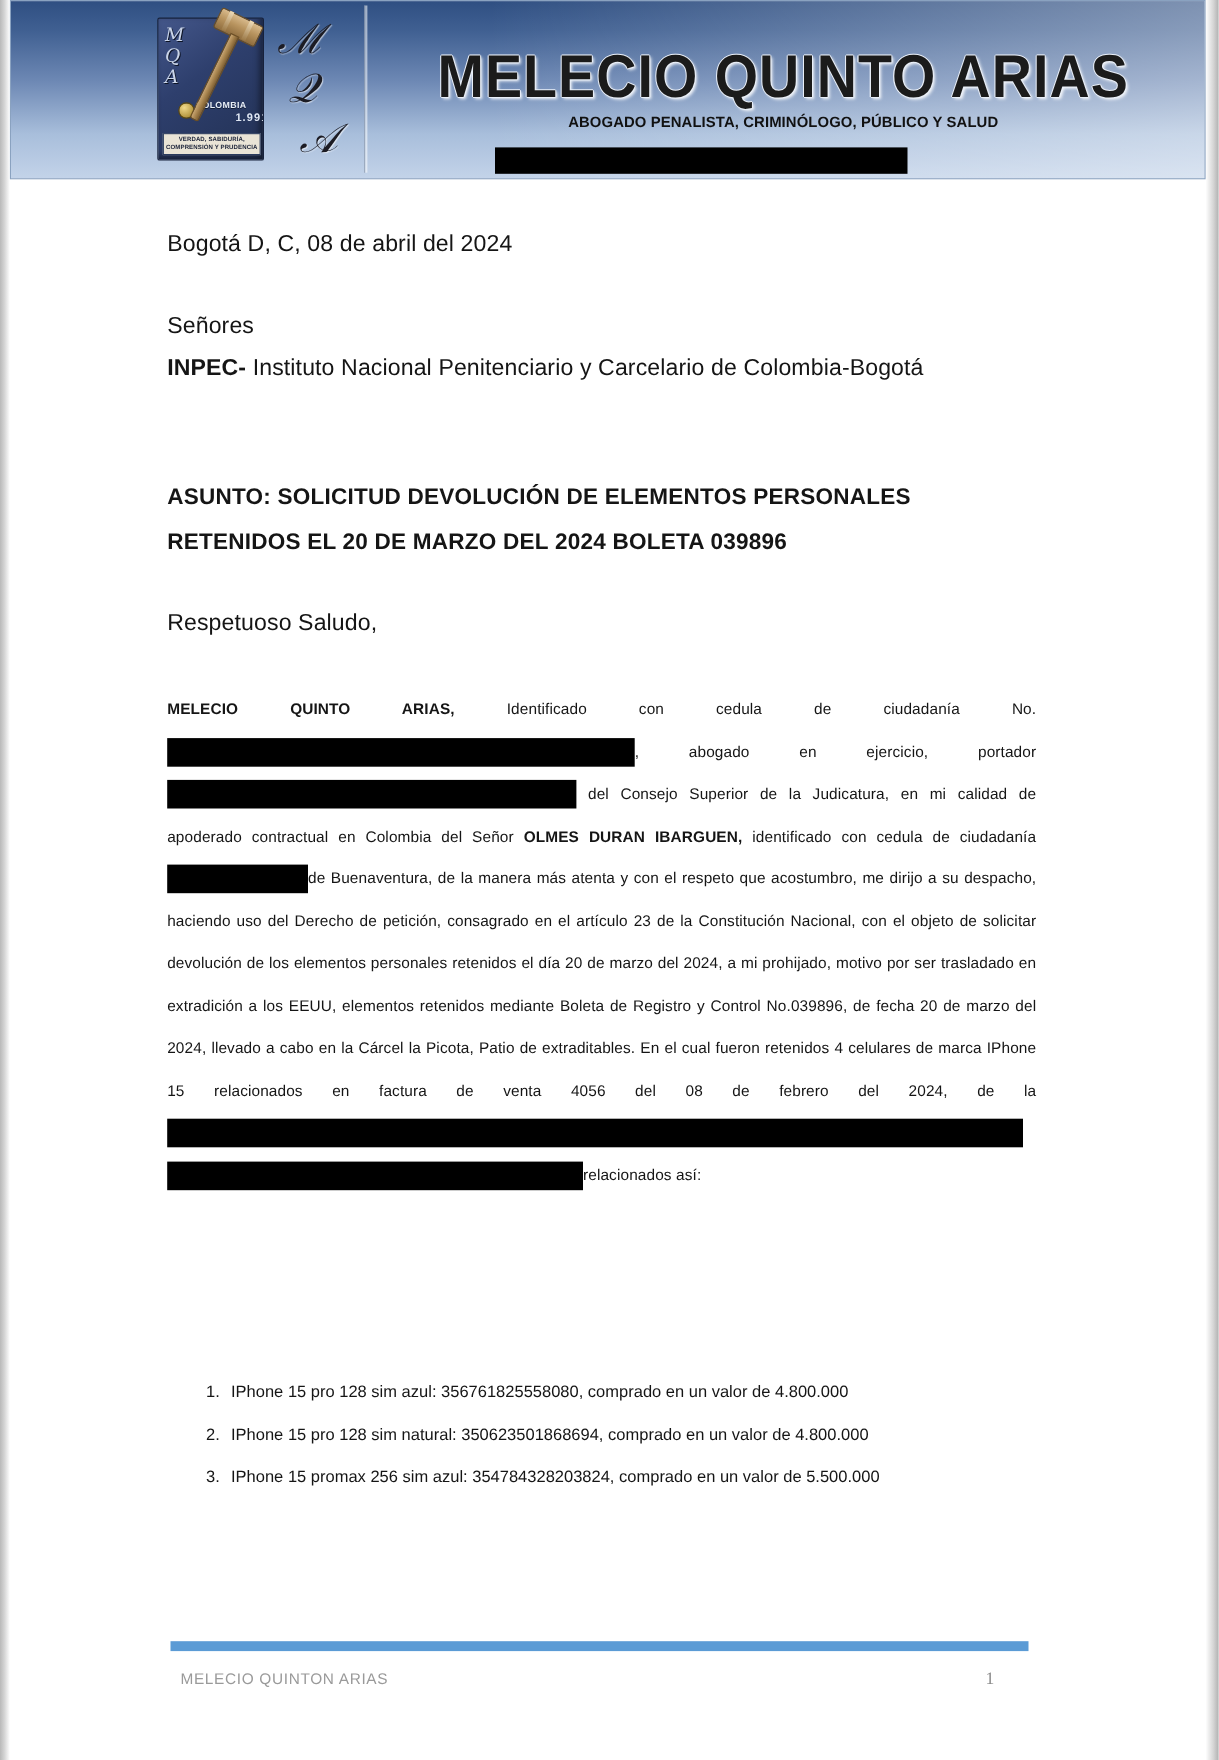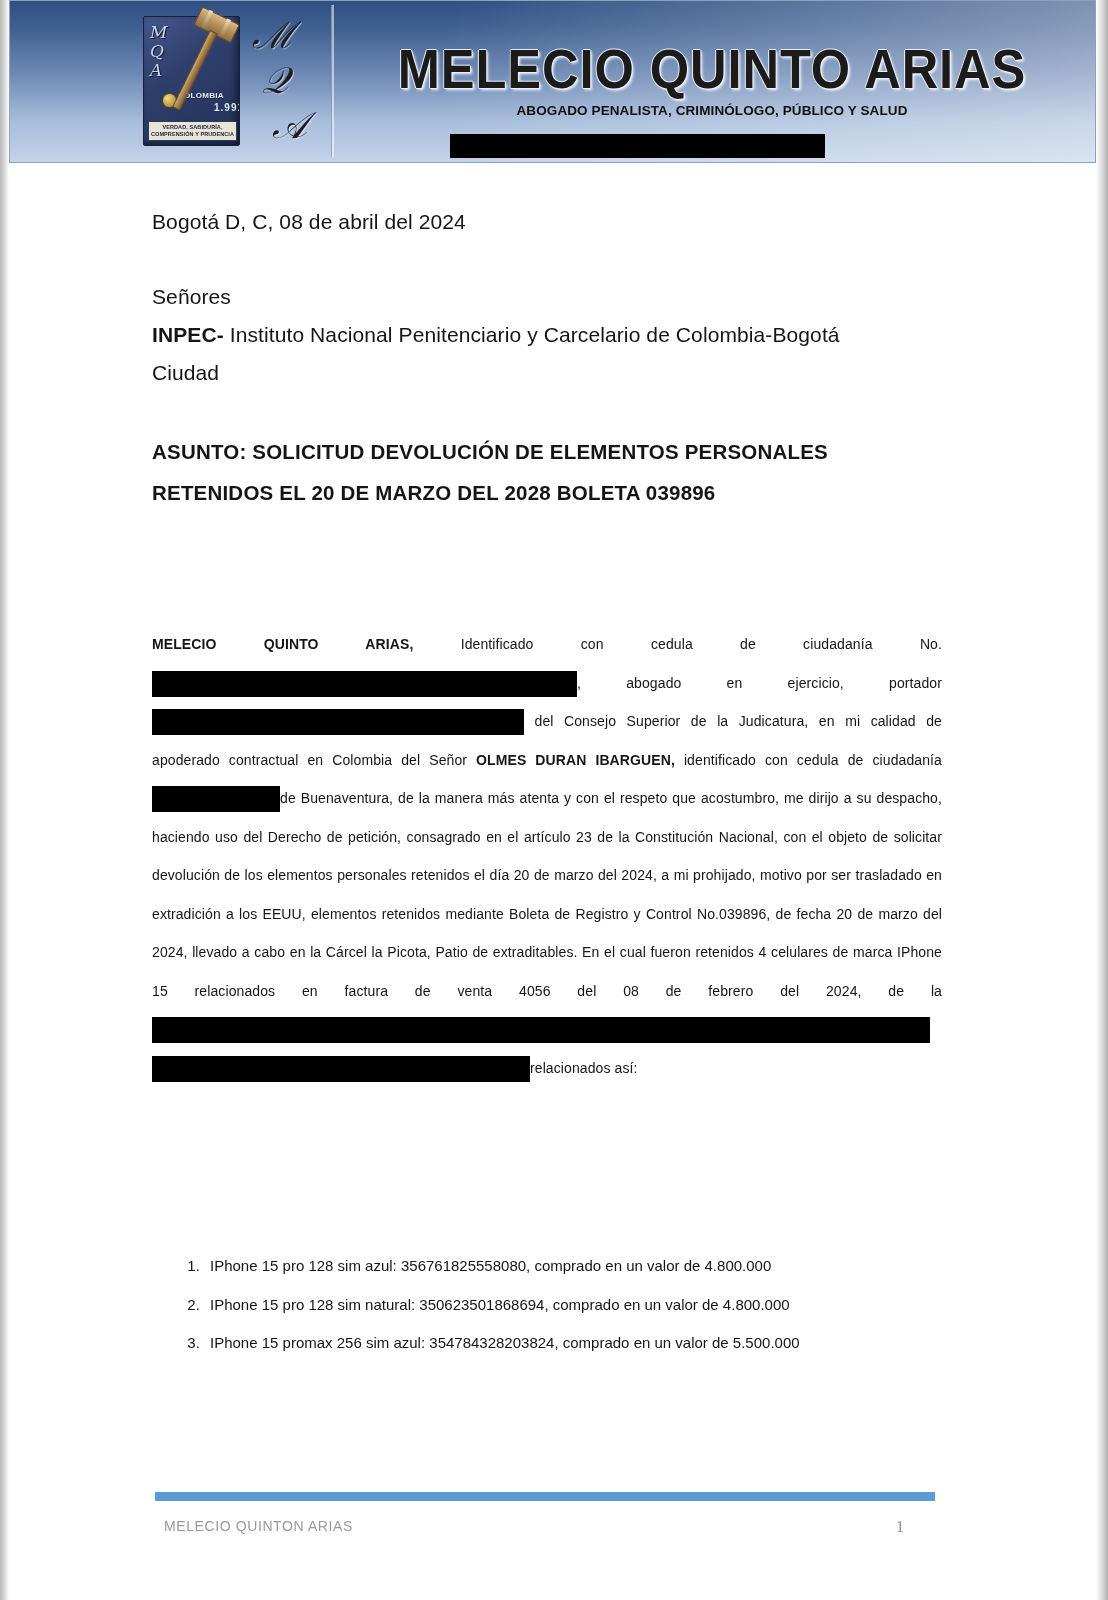--- a/index.html
+++ b/index.html
@@ -375,24 +375,24 @@
   </div>
 
   <div class="doc-body">
 
     <div class="blk lead p-date">Bogotá D, C, 08 de abril del 2024</div>
 
     <div class="blk lead p-inpec"><b>INPEC-</b><span> Instituto Nacional Penitenciario y Carcelario de Colombia-Bogotá</span></div>
 
     <div class="blk lead p-sen">Señores</div>
 
-    <div class="blk lead p-ciu">Ciudad</div>
-
-    <div class="blk lead p-asunto">ASUNTO: SOLICITUD DEVOLUCIÓN DE ELEMENTOS PERSONALES RETENIDOS EL 20 DE MARZO DEL 2028 BOLETA 039896</div>
-
+
+    <div class="blk lead p-asunto">ASUNTO: SOLICITUD DEVOLUCIÓN DE ELEMENTOS PERSONALES RETENIDOS EL 20 DE MARZO DEL 2024 BOLETA 039896</div>
+
+    <div class="blk lead p-saludo">Respetuoso Saludo,</div>
 
     <div class="blk lead p-main"><b>MELECIO QUINTO ARIAS,</b><span> Identificado con cedula de ciudadanía No.</span><span class="rb" style="width:425px"></span><span>, abogado en ejercicio, portador</span>
       <span class="rb" style="width:372px"></span><span> del Consejo Superior de la Judicatura, en mi calidad de apoderado contractual en Colombia del Señor </span><b>OLMES DURAN IBARGUEN,</b><span> identificado con cedula de ciudadanía </span><span class="rb" style="width:128px"></span><span>de Buenaventura, de la manera más atenta y con el respeto que acostumbro, me dirijo a su despacho, haciendo uso del Derecho de petición, consagrado en el artículo 23 de la Constitución Nacional,  con el objeto de solicitar devolución de los elementos personales retenidos el día 20 de marzo del 2024, a mi prohijado, motivo por ser trasladado en extradición a los EEUU, elementos retenidos mediante Boleta de Registro y Control No.039896, de fecha 20 de marzo del 2024, llevado a cabo en la Cárcel la Picota, Patio de extraditables.  En el cual fueron retenidos 4 celulares de marca IPhone 15 relacionados en factura de venta 4056 del 08 de febrero del 2024, de la</span>
       <span class="rb" style="width:778px"></span>
       <span class="rb" style="width:378px"></span><span>relacionados así:</span></div>
 
     <ol class="num-list">
       <li>IPhone 15 pro 128 sim azul: 356761825558080, comprado en un valor de 4.800.000</li>
       <li>IPhone 15 pro 128 sim natural: 350623501868694, comprado en un valor de 4.800.000</li>
       <li>IPhone 15 promax 256 sim azul: 354784328203824, comprado en un valor de 5.500.000</li>

